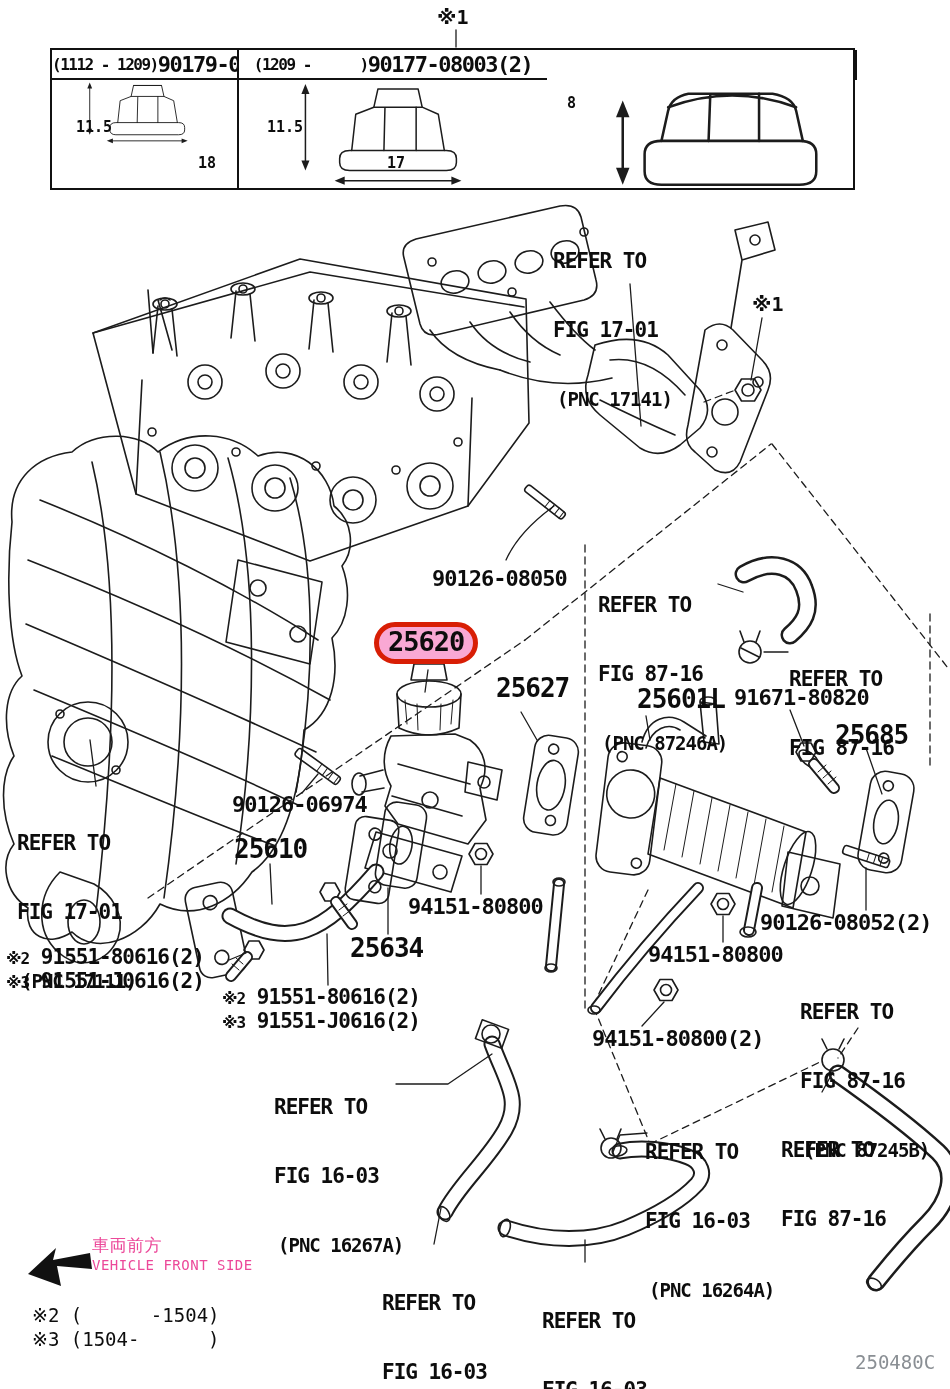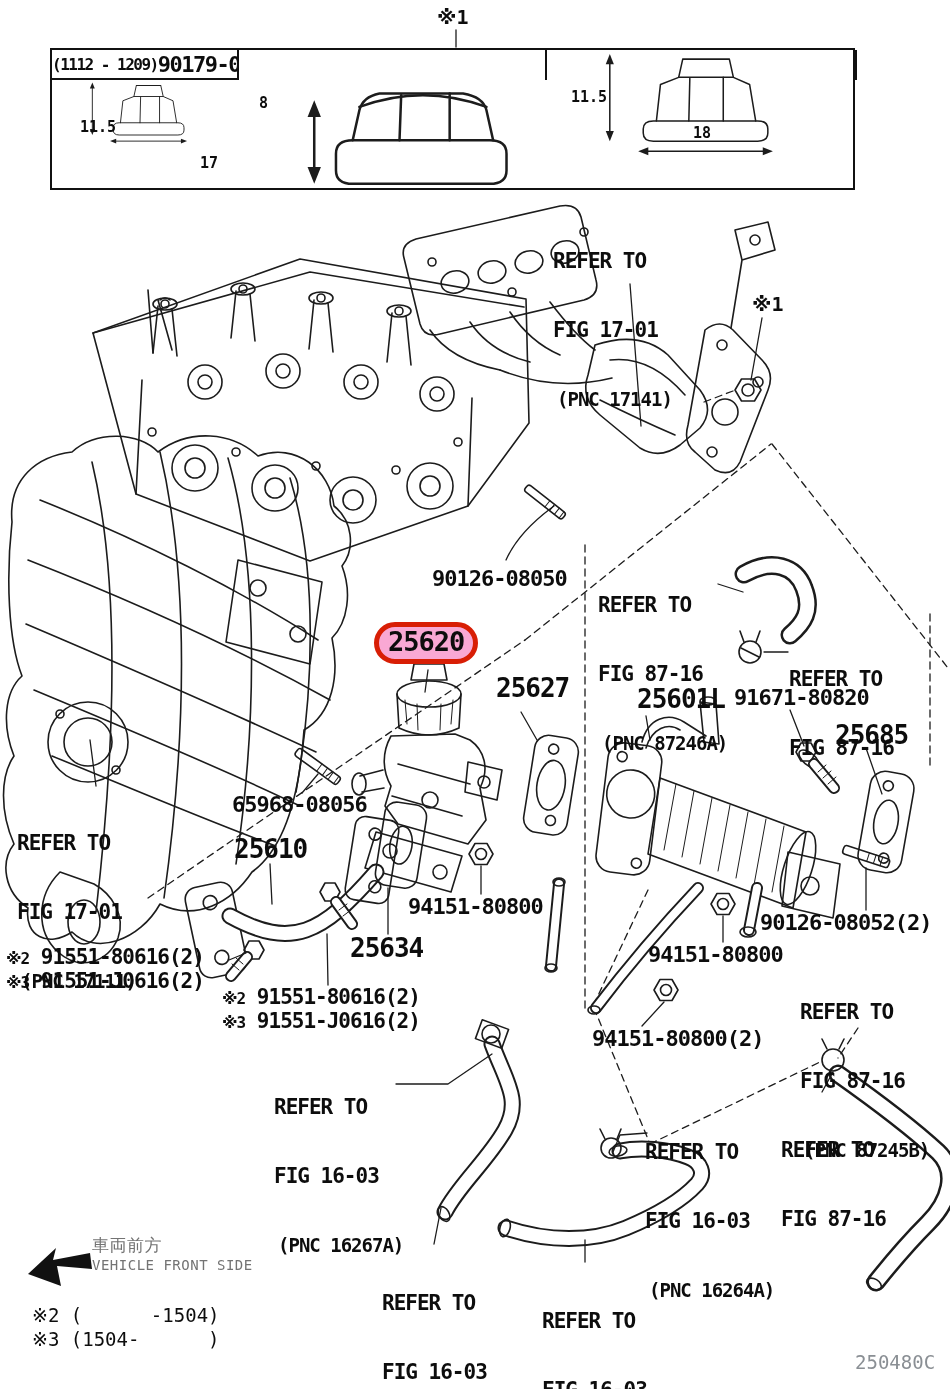--- a/index.html
+++ b/index.html
@@ -20,21 +20,21 @@
   svg.art .thin{stroke-width:1;}
   .co{position:absolute;z-index:2;font-weight:bold;white-space:pre;line-height:1.1;}
   .pn{font-size:22px;letter-spacing:-1px;}
   .big{font-size:26px;letter-spacing:-1px;}
   .ref{font-size:21px;letter-spacing:-1px;}
   .ref .pnc{font-size:19px;margin-left:4px;}
   .sym{font-size:16px;}
   .symrow{font-size:21px;letter-spacing:-1px;}
   .oval{border:5px solid #d81e05;border-radius:26px;padding:0px 9px 2px 9px;font-size:27px;
         letter-spacing:-1px;background:#f9a8d4;}
-  .legend{font-weight:normal;color:#737373;letter-spacing:0.5px;}
+  .legend{font-weight:normal;color:#ec4899;letter-spacing:0.5px;}
   .footer{color:#8a8f94;font-size:19px;font-weight:normal;}
   
   #parttable{position:absolute;left:50px;top:48px;width:805px;height:142px;z-index:2;
              display:grid;grid-template-columns:187px 308px 310px;grid-template-rows:30px 1fr;
              border:2px solid #111;box-sizing:border-box;background:#fff;}
   #parttable .hc{border-bottom:2px solid #111;display:flex;align-items:center;justify-content:center;
              font-weight:bold;white-space:pre;overflow:hidden;}
   #parttable .bc{position:relative;}
   #parttable .c1{border-right:2px solid #111;}
   #parttable .c2{border-right:2px solid #111;justify-content:space-between;}
@@ -339,20 +339,21 @@
 
     <g>
       <path class="blk" d="M28,1274 L56,1248 L53,1260 L90,1253 L92,1269 L57,1266 L61,1286 Z"></path>
     </g>
   </svg>
 
   <div class="co" style="left:437px;top:6px;font-size:20px;">※1</div>
 
   <div id="parttable">
     <div class="hc c2"><span class="hrange">(1112 - 1209)</span><span class="hpart">90179-08101(2)</span></div>
+    <div class="hc"><span class="hrange">(1209 -      )</span><span class="hpart">90177-08003(2)</span></div>
 
     <div class="bc c1">
       <svg class="cellsvg" viewBox="0 0 183 108">
         <line x1="45" y1="36" x2="45" y2="74"></line>
         <polygon class="ah" points="45,30 41,40 49,40"></polygon>
           <polygon class="ah" points="45,80 41,70 49,70"></polygon>
         <path d="M58,62 Q58,54 68,54 L150,54 Q160,54 160,62 L160,72 Q160,80 150,80 L68,80 Q58,80 58,72 Z"></path>
         <path d="M68,54 L72,36 Q74,28 84,26 L134,26 Q146,28 148,36 L152,54"></path>
         <path d="M96,54 L97,27 M126,54 L126,26 M72,34 Q110,20 148,34"></path>
       </svg>
@@ -419,21 +420,21 @@
   <div class="co big" style="left:617px;top:685px;margin-left:20px;">25601L</div>
   <div class="co pn" style="left:734px;top:686px;">91671-80820</div>
   <div class="co big" style="left:835px;top:721px;">25685</div>
 
   <div class="co ref" style="left:17px;top:786px;">
     <div>REFER TO</div>
     <div>FIG 17-01</div>
     <div class="pnc">(PNC 17111)</div>
   </div>
 
-  <div class="co pn" style="left:232px;top:793px;">65968-08056</div>
+  <div class="co pn" style="left:232px;top:793px;">90126-06974</div>
   <div class="co big" style="left:234px;top:835px;">25610</div>
   <div class="co pn" style="left:408px;top:895px;">94151-80800</div>
   <div class="co big" style="left:350px;top:934px;">25634</div>
 
   <div class="co symrow" style="left:6px;top:946px;"><span class="sym">※2</span> <span>91551-80616(2)</span></div>
   <div class="co symrow" style="left:6px;top:970px;"><span class="sym">※3</span> <span>91551-J0616(2)</span></div>
 
   <div class="co pn" style="left:760px;top:911px;">90126-08052(2)</div>
   <div class="co pn" style="left:648px;top:943px;">94151-80800</div>
 

